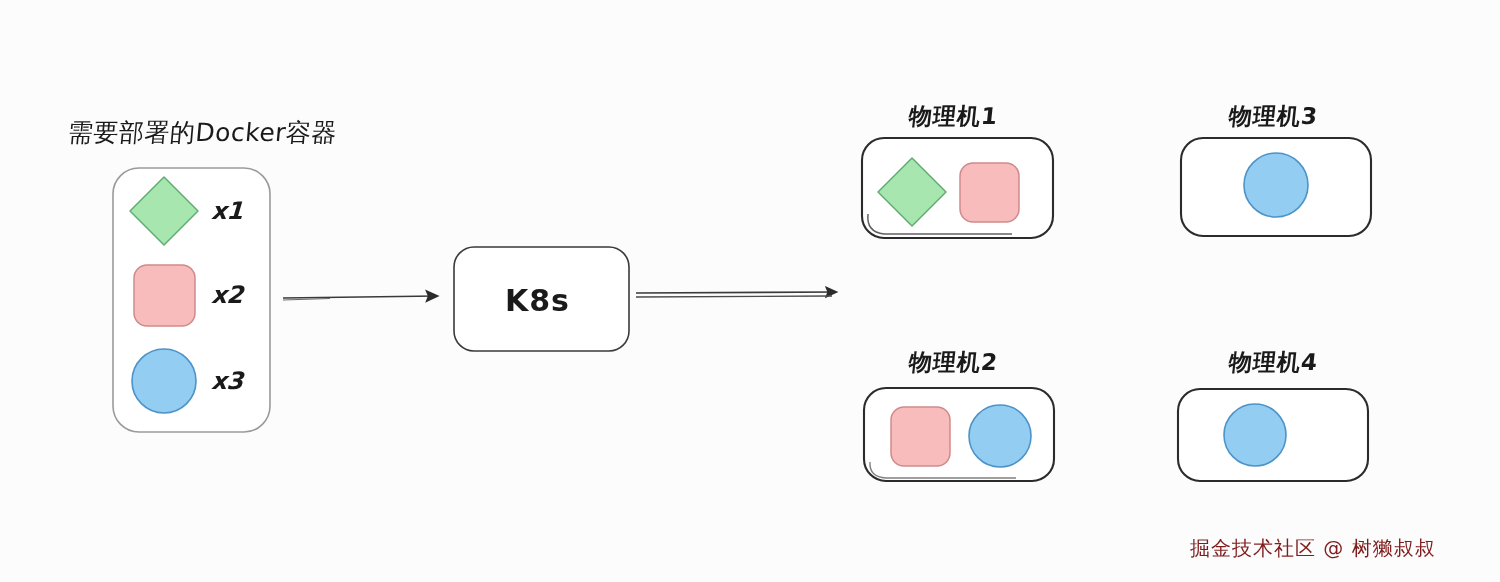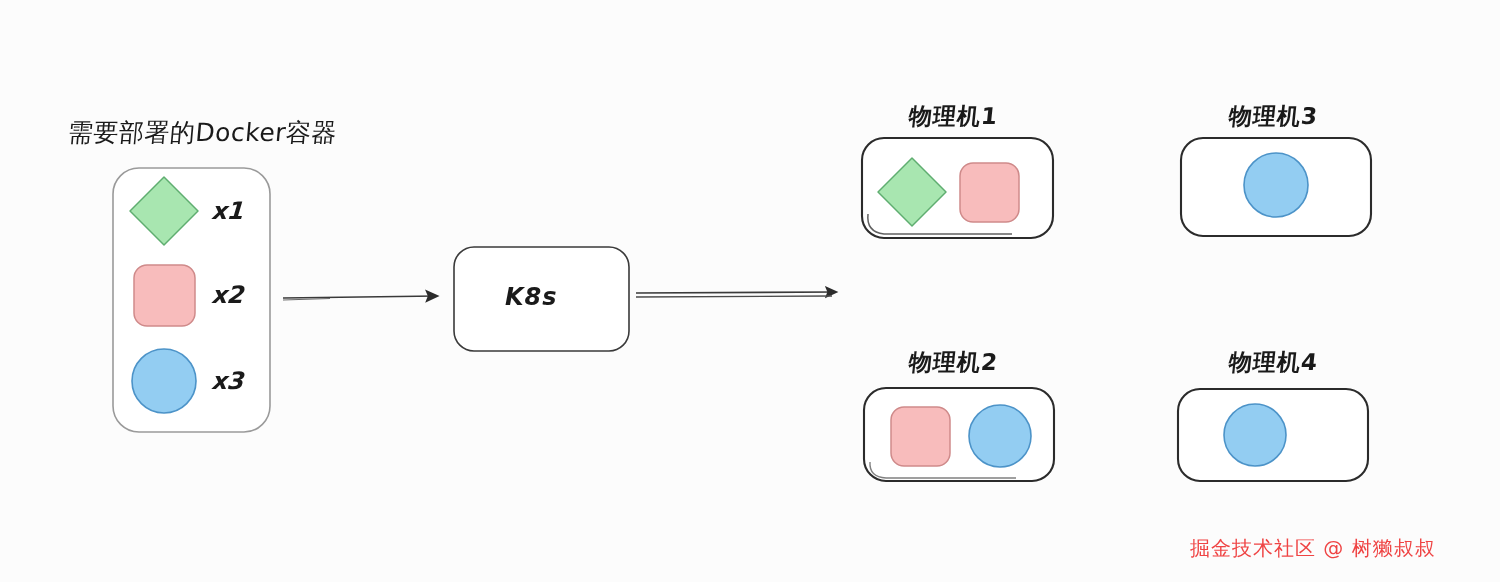--- a/index.html
+++ b/index.html
@@ -52,30 +52,29 @@
     transform: skewX(-6deg);
     letter-spacing: 1px;
   }
   #machine-title-0 { left: 909px; top: 101px; }
   #machine-title-1 { left: 909px; top: 347px; }
   #machine-title-2 { left: 1229px; top: 101px; }
   #machine-title-3 { left: 1229px; top: 347px; }
   #k8s-label {
     left: 505px;
     top: 283px;
-    font-size: 24px;
+    font-size: 30px;
     font-weight: bold;
-    font-style: italic;
     letter-spacing: 1px;
   }
   #watermark {
     left: 1190px;
     top: 535px;
     font-size: 20px;
-    color: #ef4444;
+    color: #7f1d1d;
     letter-spacing: 1px;
     font-family: "DejaVu Sans", sans-serif;
   }
 </style>
 </head>
 <body>
 
 <div id="canvas">
 
   <svg class="svg-layer" viewBox="0 0 1500 582">

